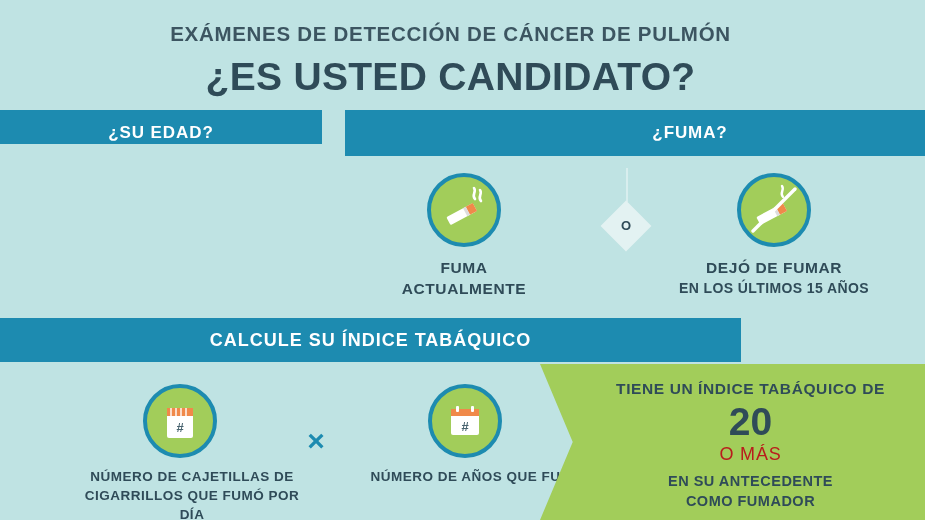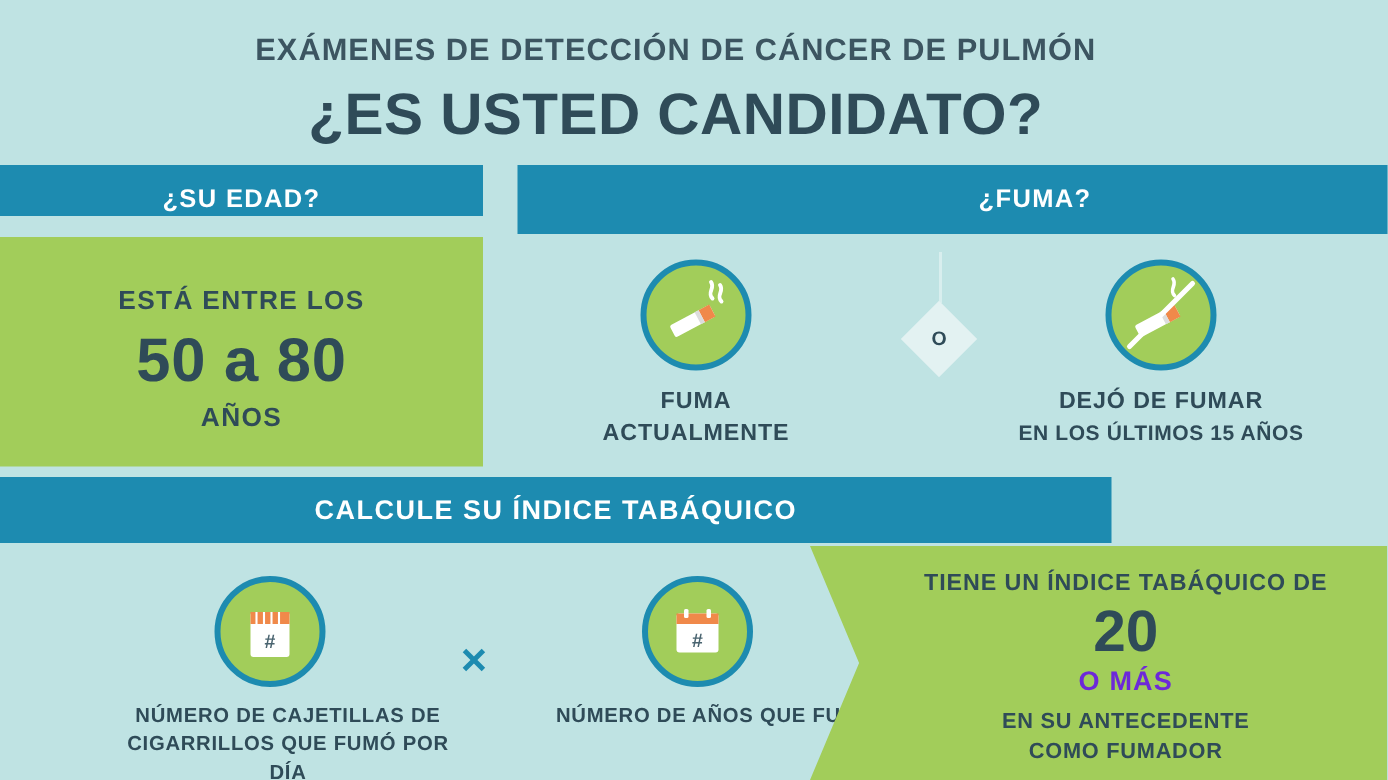--- a/index.html
+++ b/index.html
@@ -263,23 +263,23 @@
   }
   .result-num {
     margin-top: 2px;
     font-size: 39px;
     font-weight: bold;
     color: #2f4b58;
   }
   .result-omas {
     margin-top: 0px;
     font-size: 18px;
-    font-weight: bold;
+    font-weight: normal;
     letter-spacing: 0.8px;
-    color: #6d28d9;
+    color: #b91c1c;
     text-transform: uppercase;
   }
   .result-foot {
     margin-top: 7px;
     font-size: 14.5px;
     font-weight: bold;
     letter-spacing: 0.5px;
     color: #2f4b58;
     text-transform: uppercase;
     line-height: 1.35;
@@ -295,25 +295,20 @@
     <div class="header-title">¿Es usted candidato?</div>
   </div>
 
   <div class="band-left">
     <div class="band-label">¿Su edad?</div>
   </div>
   <div class="band-right">
     <div class="band-label">¿Fuma?</div>
   </div>
 
-  <div class="age-panel">
-    <div class="age-pre">Está entre los</div>
-    <div class="age-range">50 a 80</div>
-    <div class="age-unit">años</div>
-  </div>
 
   <div class="smoke-panel">
 
     <div class="smoke-option left">
       <div class="circle-icon">
         <svg width="66" height="66" viewBox="0 0 66 66">
           <g transform="rotate(-28 33 33)">
             <rect x="14" y="31" width="30" height="9" rx="1.5" fill="#ffffff"></rect>
             <rect x="36" y="31" width="8" height="9" fill="#f0894a"></rect>
             <rect x="33" y="31" width="3" height="9" fill="#dddddd"></rect>

